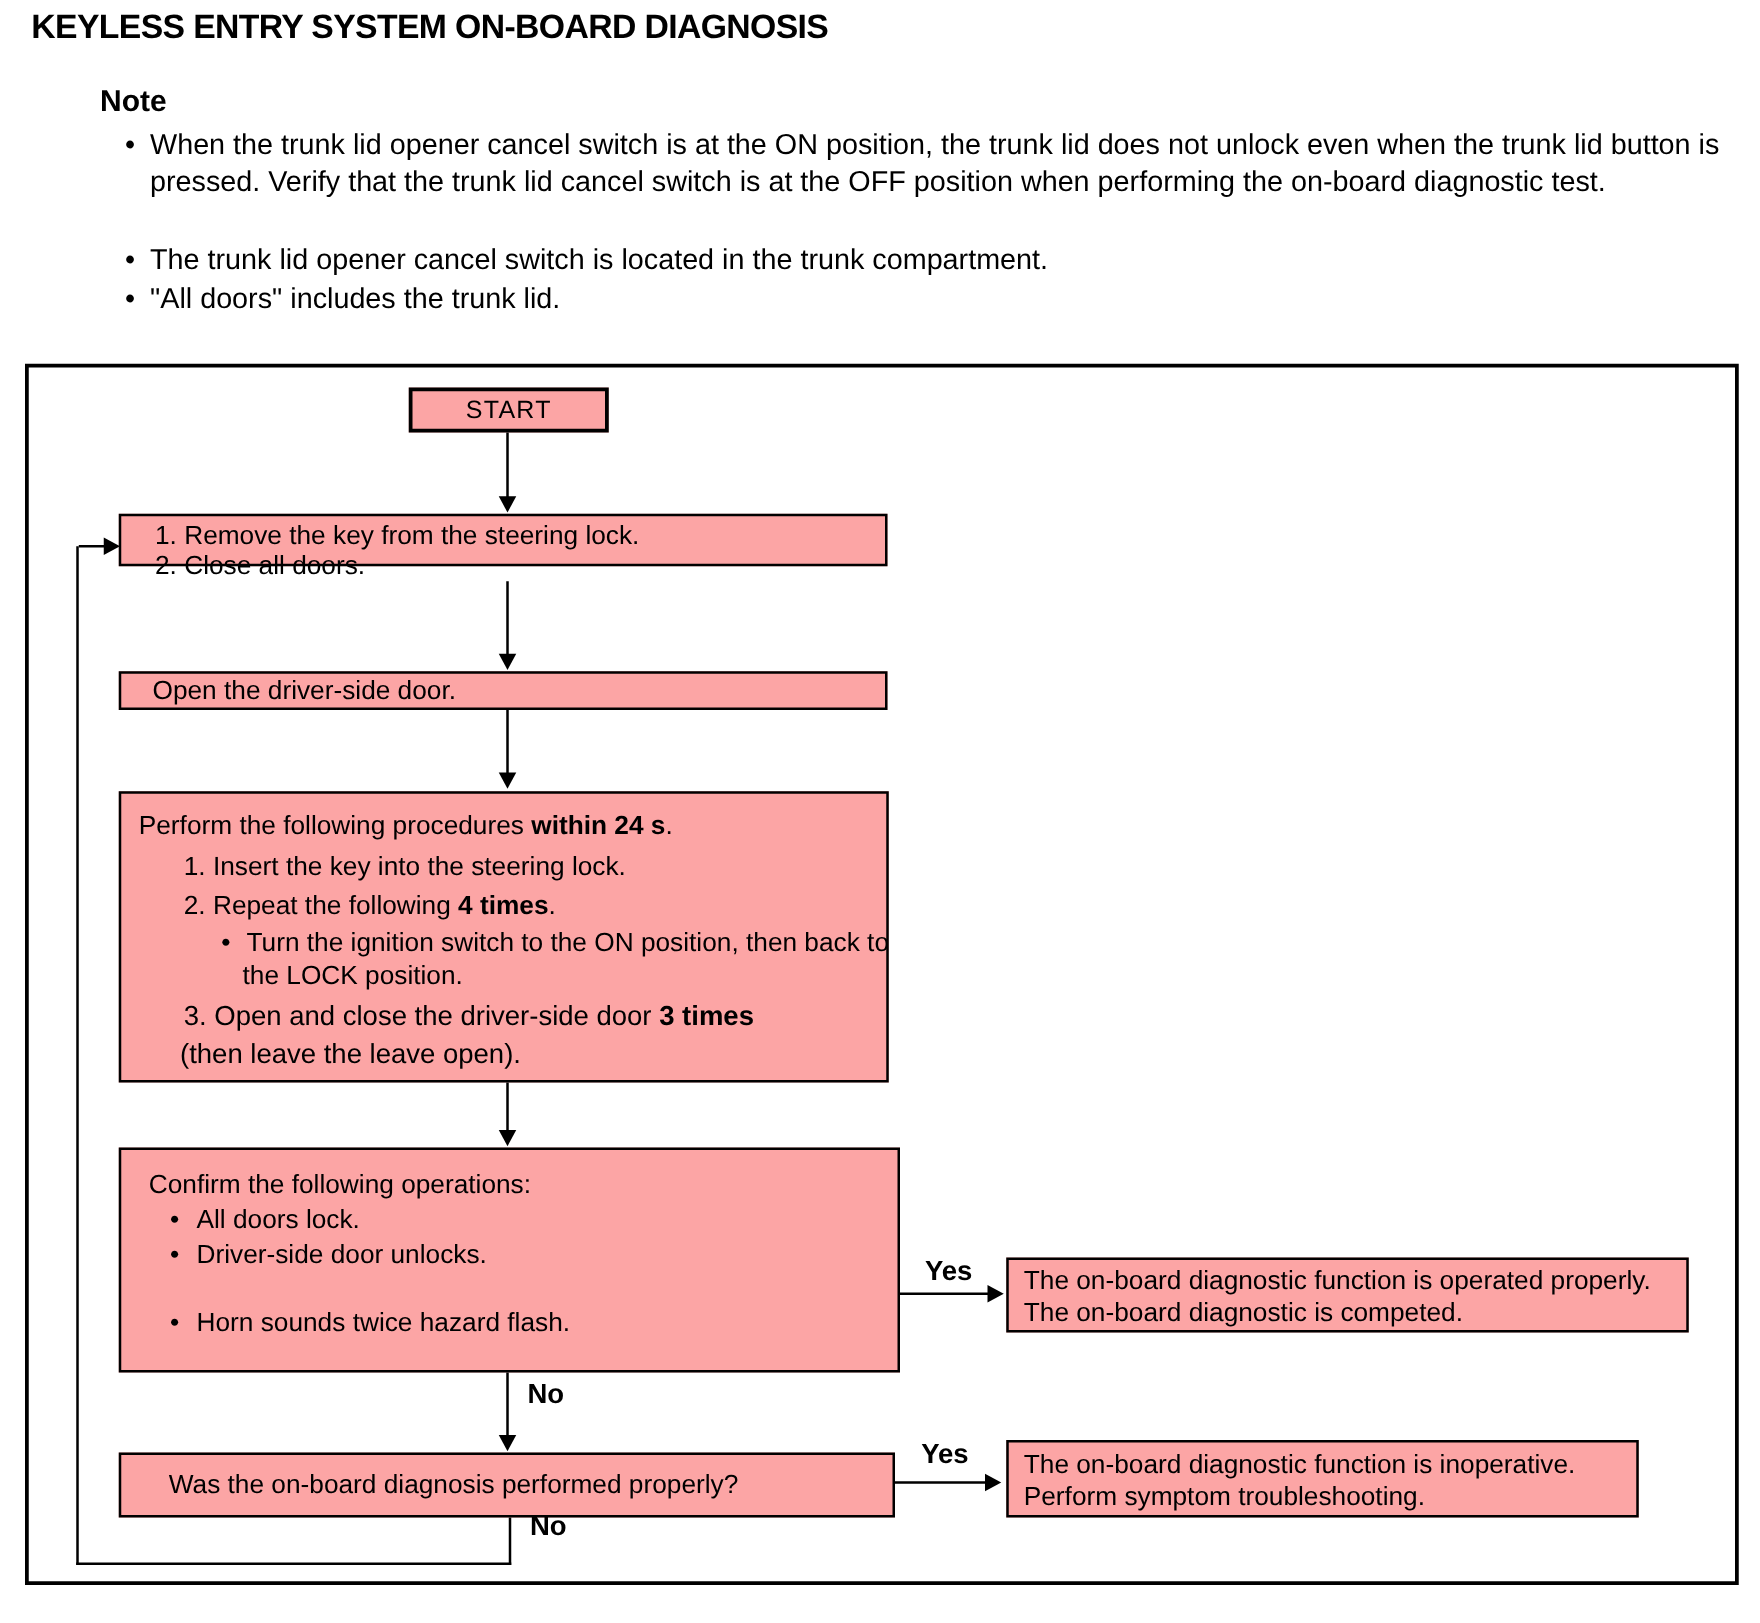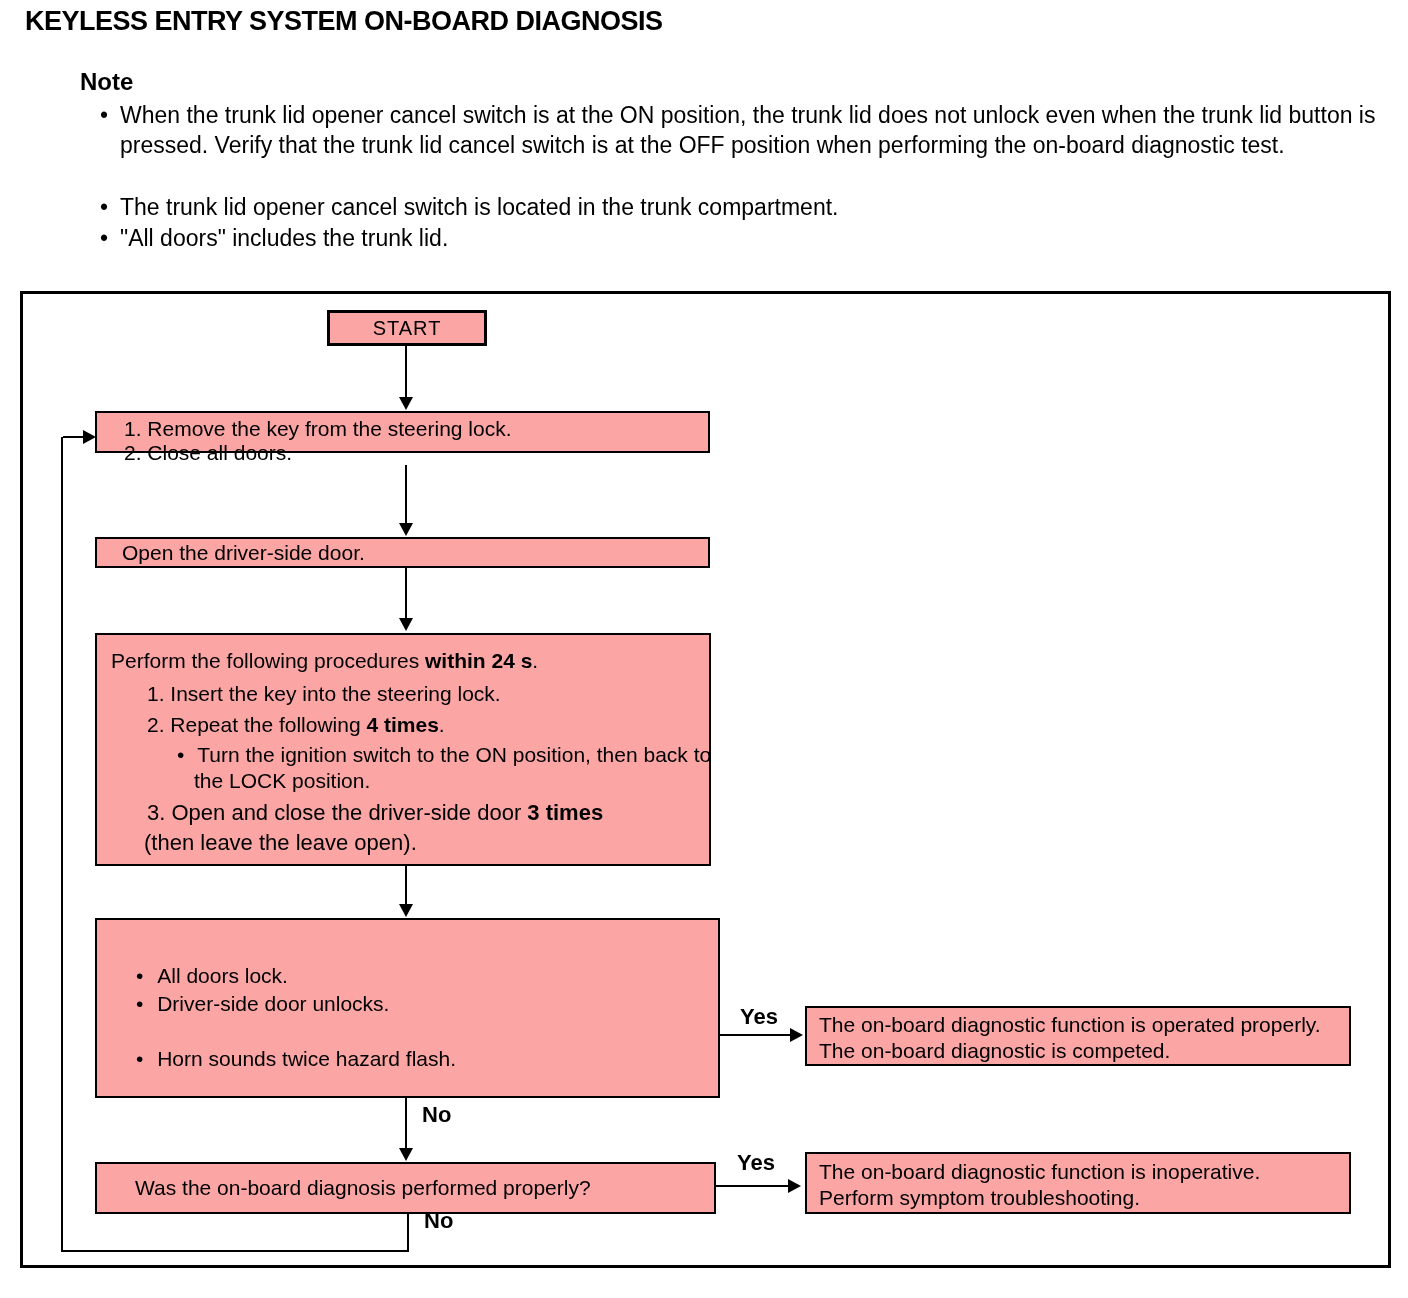--- a/index.html
+++ b/index.html
@@ -89,20 +89,21 @@
     <div class="in-abs" style="left:50px;top:166px;font-size:22px;">
       <span>3. Open and close the driver-side door </span><span class="b">3 times</span>
     </div>
     <div class="in-abs" style="left:47px;top:196px;font-size:22px;">(then leave the leave open).</div>
   </div>
 
   <div class="abs vline" style="left:405px;top:866px;height:40px;"></div>
   <div class="abs arr-down" style="left:399px;top:904px;"></div>
 
   <div class="abs fbox" style="left:95px;top:918px;width:625px;height:180px;">
+    <div class="in-abs" style="left:22px;top:16px;">Confirm the following operations:</div>
     <div class="in-abs" style="left:39px;top:44px;">
       <span>•</span>
       <span style="padding-left:8px;">All doors lock.</span>
     </div>
     <div class="in-abs" style="left:39px;top:72px;">
       <span>•</span>
       <span style="padding-left:8px;">Driver-side door unlocks.</span>
     </div>
     <div class="in-abs" style="left:39px;top:127px;">
       <span>•</span>
@@ -124,21 +125,21 @@
   <div class="abs arr-down" style="left:399px;top:1148px;"></div>
 
   <div class="abs fbox center-v" style="left:95px;top:1162px;width:621px;height:52px;">
     <span style="padding-left:38px;">Was the on-board diagnosis performed properly?</span>
   </div>
 
   <div class="abs branch-label" style="left:737px;top:1150px;">Yes</div>
   <div class="abs hline" style="left:716px;top:1185px;width:74px;"></div>
   <div class="abs arr-right" style="left:788px;top:1179px;"></div>
 
-  <div class="abs fbox" style="left:805px;top:1152px;width:546px;height:62px;">
+  <div class="abs fbox" style="left:805px;top:1152px;width:506px;height:62px;">
     <div class="in-abs" style="left:12px;top:6px;">The on-board diagnostic function is inoperative.</div>
     <div class="in-abs" style="left:12px;top:32px;">Perform symptom troubleshooting.</div>
   </div>
 
   <div class="abs vline" style="left:407px;top:1214px;height:38px;"></div>
   <div class="abs branch-label" style="left:424px;top:1208px;">No</div>
   <div class="abs hline" style="left:61px;top:1250px;width:348px;"></div>
   <div class="abs vline" style="left:61px;top:437px;height:815px;"></div>
   <div class="abs hline" style="left:63px;top:436px;width:22px;"></div>
   <div class="abs arr-right" style="left:83px;top:430px;"></div>

